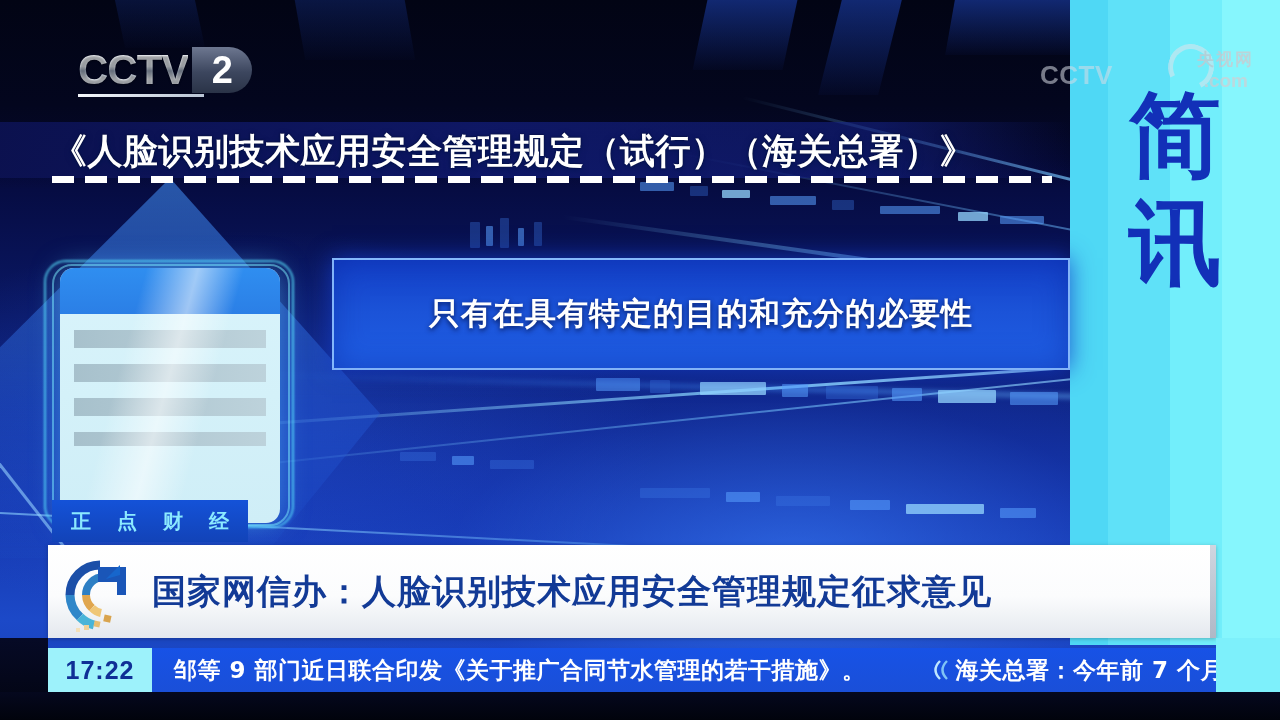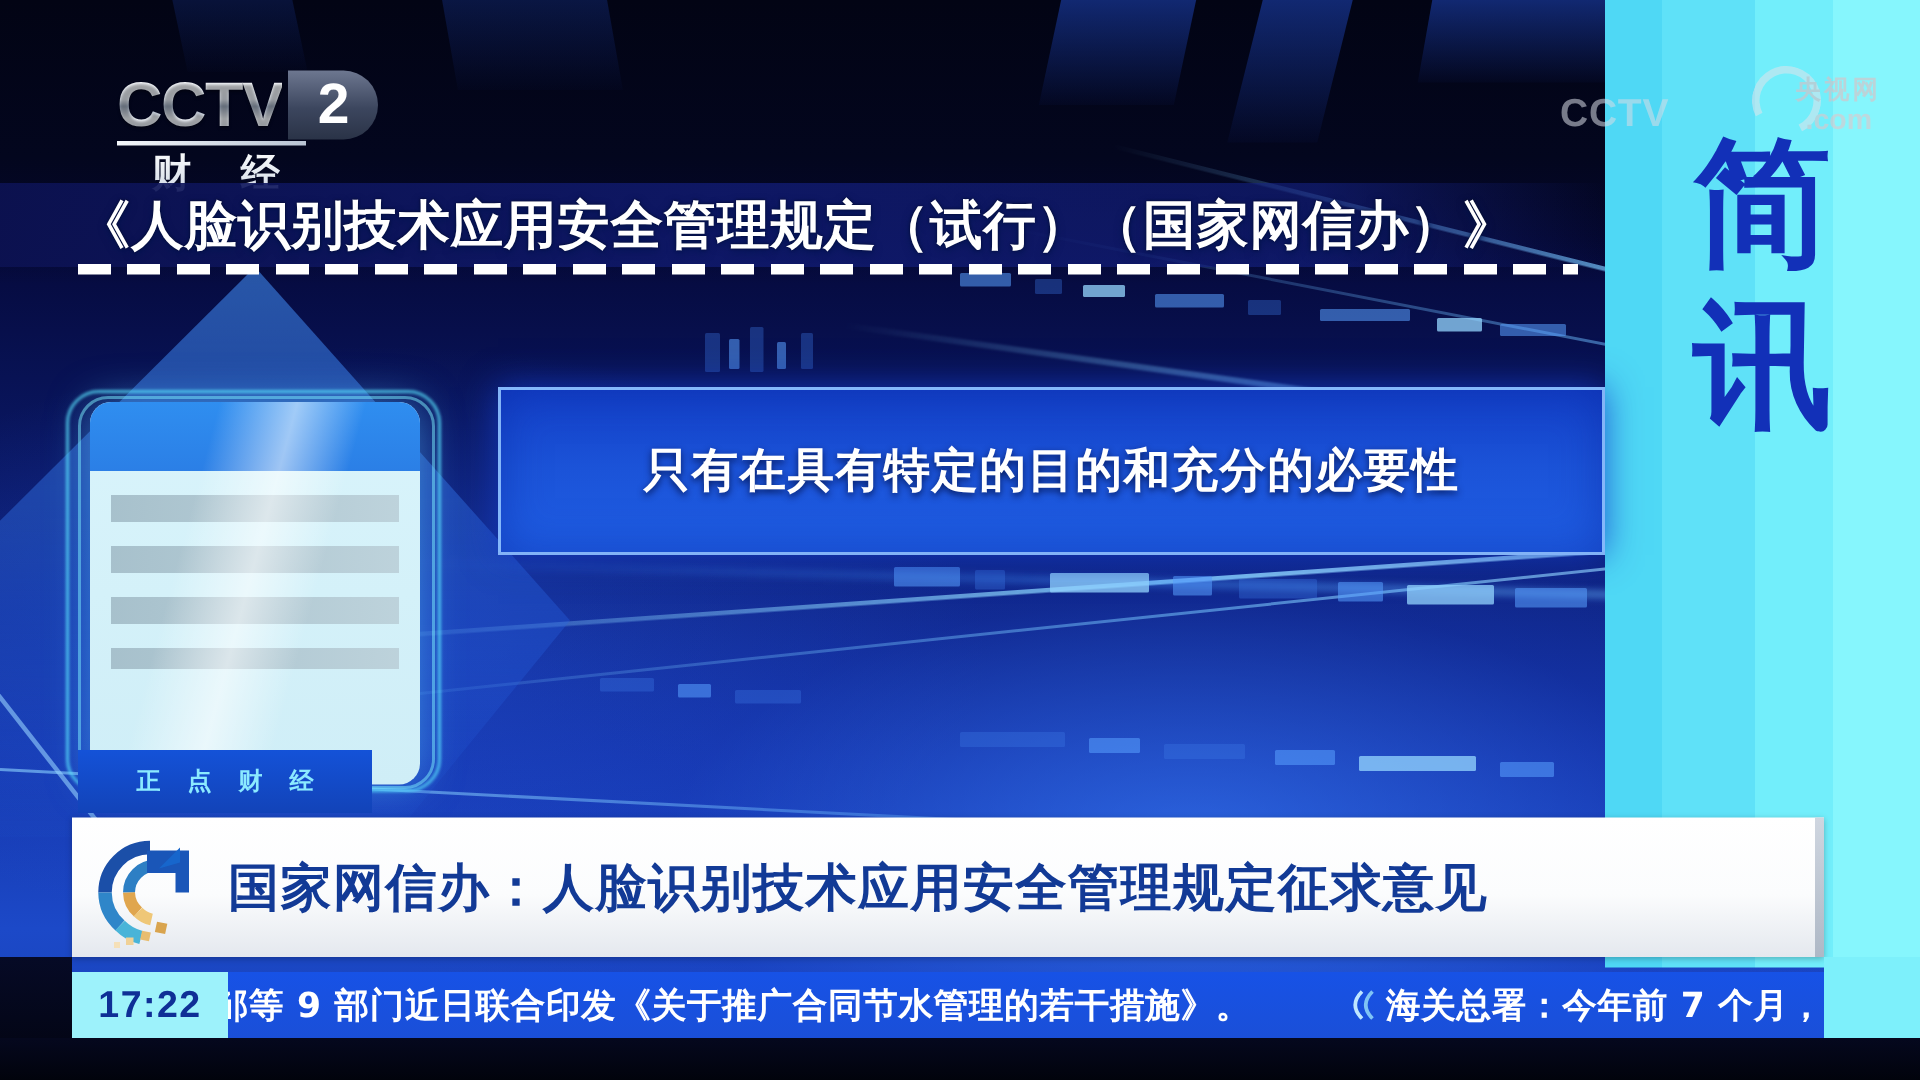--- a/index.html
+++ b/index.html
@@ -76,22 +76,22 @@
     box-shadow:0 0 22px rgba(20,60,200,.8), inset 0 0 30px rgba(10,40,160,.5);
     display:flex; flex-direction:column; align-items:center; justify-content:center; gap:4px; }
   .quote-line { color:#fff; font-size:31px; font-weight:bold; letter-spacing:1px;
     white-space:nowrap; text-shadow:0 2px 5px rgba(0,15,70,.85);
     font-family:Liberation Sans, sans-serif; }
 
   
   .prog-badge { position:absolute; left:52px; top:500px; width:196px; height:42px;
     background:linear-gradient(180deg,#1452d8,#1243b8);
     display:flex; align-items:center; justify-content:center; }
-  .prog-badge span { color:#8beaff; font-size:16px; font-weight:bold; letter-spacing:7px;
-    text-indent:7px; font-family:Liberation Serif, serif; }
+  .prog-badge span { color:#8beaff; font-size:20px; font-weight:bold; letter-spacing:7px;
+    text-indent:7px; font-family:Liberation Mono, monospace; }
 
   
   .sidebar { position:absolute; right:0; top:0; width:210px; height:645px; }
   .sb-b { position:absolute; top:0; height:100%; }
   .sb1 { left:0;   width:38px; background:#4fd8f5; }
   .sb2 { left:38px; width:62px; background:#5fe1f8; }
   .sb3 { left:100px; width:52px; background:#72eefb; }
   .sb4 { left:152px; width:58px; background:#86f6fd; }
   .sb-word { position:absolute; right:10px; top:82px; width:190px;
     color:#1230b8; font-size:92px; font-weight:bold; line-height:108px; text-align:center;
@@ -135,21 +135,21 @@
     white-space:nowrap; font-family:"DejaVu Sans","Liberation Sans",sans-serif; }
   .hl-cap { position:absolute; right:0; top:0; width:6px; height:93px;
     background:linear-gradient(180deg,#cfd6e0,#aeb8c6); }
 
   
   .ticker { position:absolute; left:48px; top:648px; width:1168px; height:44px;
     background:linear-gradient(180deg,#1752e6 0%,#1a4fd8 100%); display:flex; align-items:stretch; }
   .tk-time { width:104px; background:#9df2fb; display:flex; align-items:center; justify-content:center;
     color:#0f2f96; font-size:25px; font-weight:bold; letter-spacing:1px;
     font-family:"Liberation Sans",sans-serif; }
-  .tk-body { flex:1; display:flex; align-items:center; padding-left:22px; gap:0; overflow:hidden;justify-content:flex-end; }
+  .tk-body { flex:1; display:flex; align-items:center; padding-left:22px; gap:0; overflow:hidden; }
   .tk-item { color:#fff; font-size:23px; font-weight:bold; white-space:nowrap; letter-spacing:.5px;
     font-family:"DejaVu Sans","Liberation Sans",sans-serif; }
   .tk-sep { width:26px; height:26px; flex:0 0 26px; position:relative; }
   .tk-gap { width:64px; flex:0 0 64px; }
 
   .bottom-black { position:absolute; left:0; top:692px; width:1280px; height:28px;
     background:linear-gradient(180deg,#05081e,#01030c); }
   .bottom-left-dark { position:absolute; left:0; top:638px; width:48px; height:82px;
     background:linear-gradient(180deg,#060a26,#02040f); }
   .bottom-right-cyan { position:absolute; left:1216px; top:638px; width:64px; height:54px;
@@ -256,25 +256,24 @@
   </div>
 
   <div class="logo">
     <div class="logo-row">
       <div class="logo-cctv">CCTV</div>
       <div class="logo-2wrap">
         <div class="logo-2">2</div>
       </div>
     </div>
     <div class="logo-ul"></div>
-    <div class="logo-sub">财 经</div>
   </div>
 
   <div class="title-band"></div>
-  <div class="title-text">《人脸识别技术应用安全管理规定（试行）（国家网信办）》</div>
+  <div class="title-text">《人脸识别技术应用安全管理规定（试行）（海关总署）》</div>
   <div class="title-dash"></div>
 
   <div class="quote-box">
     <div class="quote-line">只有在具有特定的目的和充分的必要性</div>
   </div>
 
   <div class="prog-badge">
     <span>正 点 财 经</span>
   </div>
 

